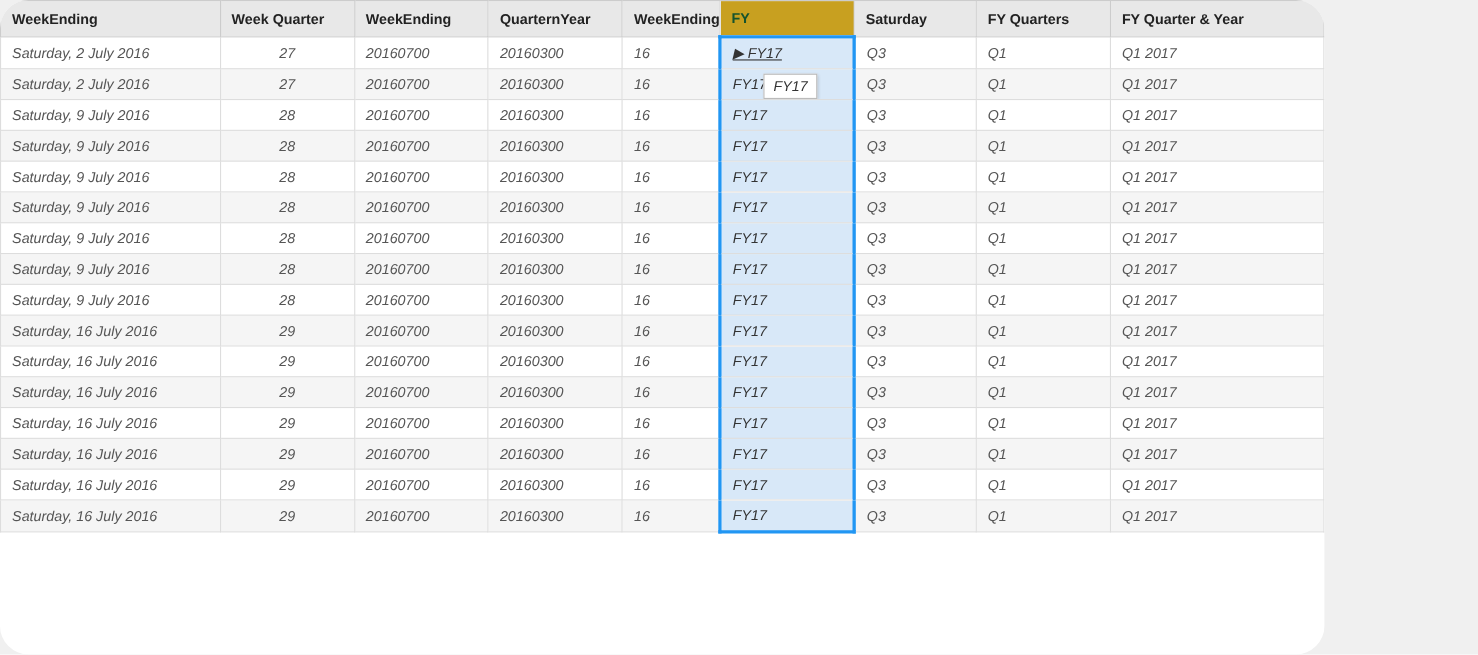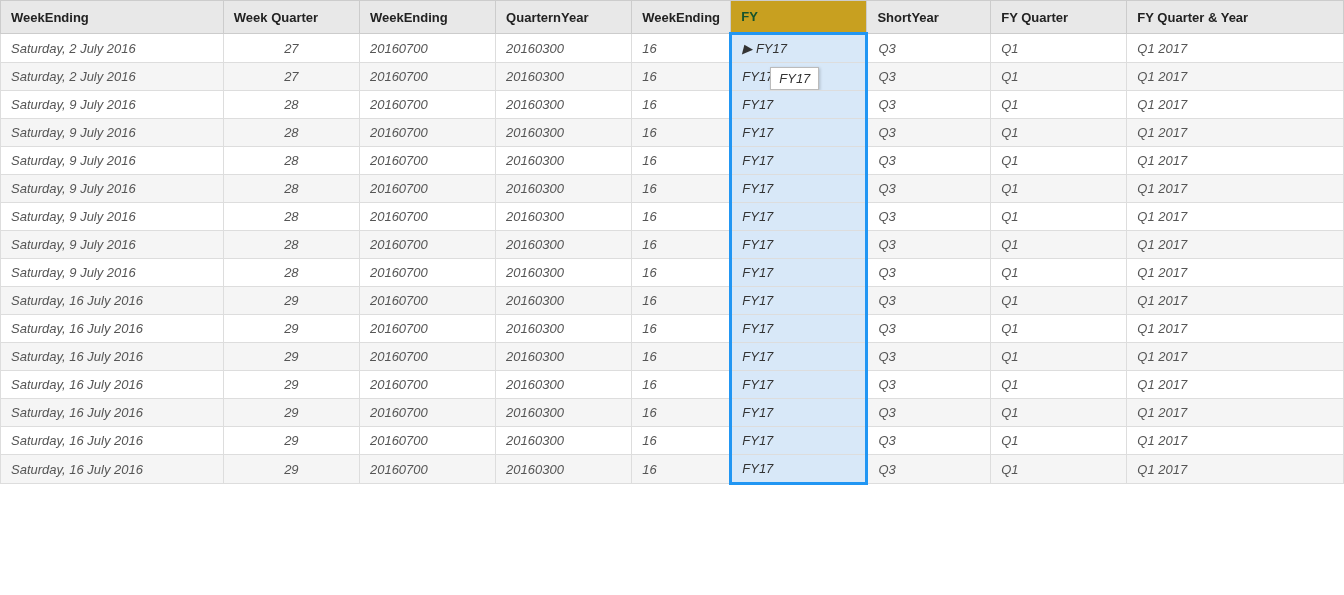--- a/index.html
+++ b/index.html
@@ -9,24 +9,25 @@
     }
 
     body {
       font-family: 'Segoe UI', Arial, sans-serif;
       font-size: 13px;
       background: #f0f0f0;
       overflow: hidden;
     }
 
     .table-container {
-      width: 1344px;
+      width: 1204px;
       height: 595px;
       overflow: hidden;
       background: #fff;
+      border-radius: 26px;
     }
 
     table {
       width: 100%;
       border-collapse: collapse;
       table-layout: fixed;
     }
 
     thead tr th {
       background: #e8e8e8;
@@ -70,20 +71,21 @@
       background: #d8e8f8 !important;
       border-left: 3px solid #2196F3;
       border-right: 3px solid #2196F3;
       color: #333;
       font-style: italic;
     }
 
     
     tbody tr:first-child td.fy-col {
       border-top: 3px solid #2196F3;
+      text-decoration: underline;
     }
     
     tbody tr:last-child td.fy-col {
       border-bottom: 3px solid #2196F3;
     }
 
     .tooltip-wrapper {
       position: relative;
       display: inline-block;
     }
@@ -138,22 +140,22 @@
       <col class="col-fyquarteryear">
     </colgroup>
     <thead>
       <tr>
         <th>WeekEnding</th>
         <th>Week Quarter</th>
         <th>WeekEnding</th>
         <th>QuarternYear</th>
         <th>WeekEnding</th>
         <th class="fy-header">FY</th>
-        <th>ShortYear</th>
-        <th>FY Quarter</th>
+        <th>Saturday</th>
+        <th>FY Quarters</th>
         <th>FY Quarter &amp; Year</th>
       </tr>
     </thead>
     <tbody id="table-body">
     <tr>
           <td>Saturday, 2 July 2016</td>
           <td class="week-num">27</td>
           <td>20160700</td>
           <td>20160300</td>
           <td>16</td>

